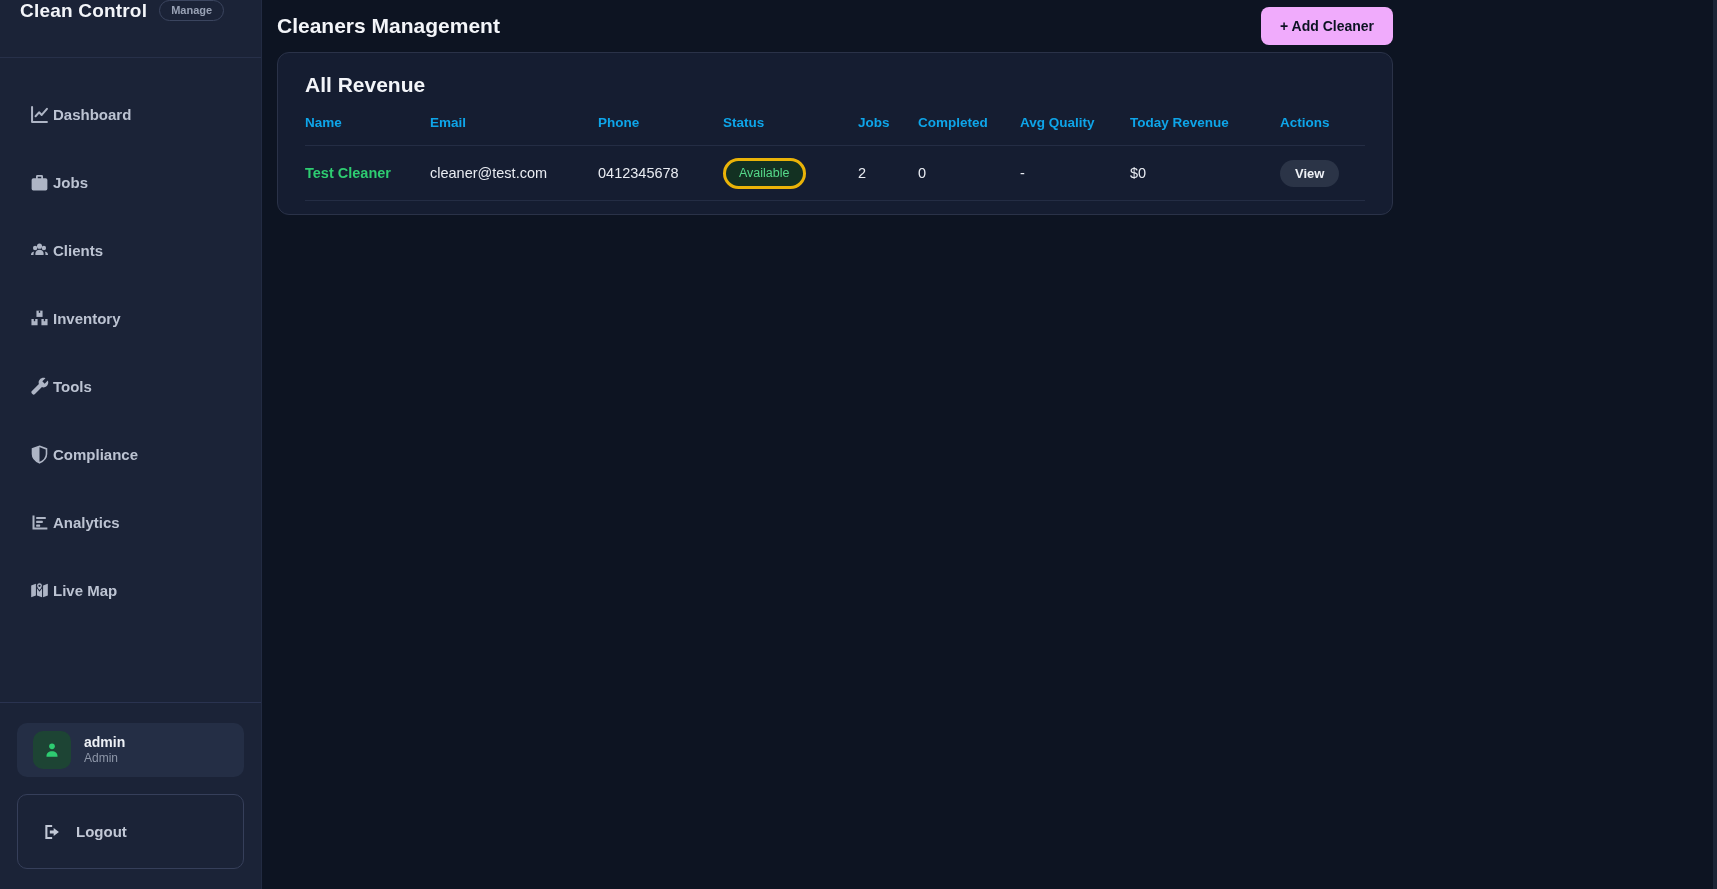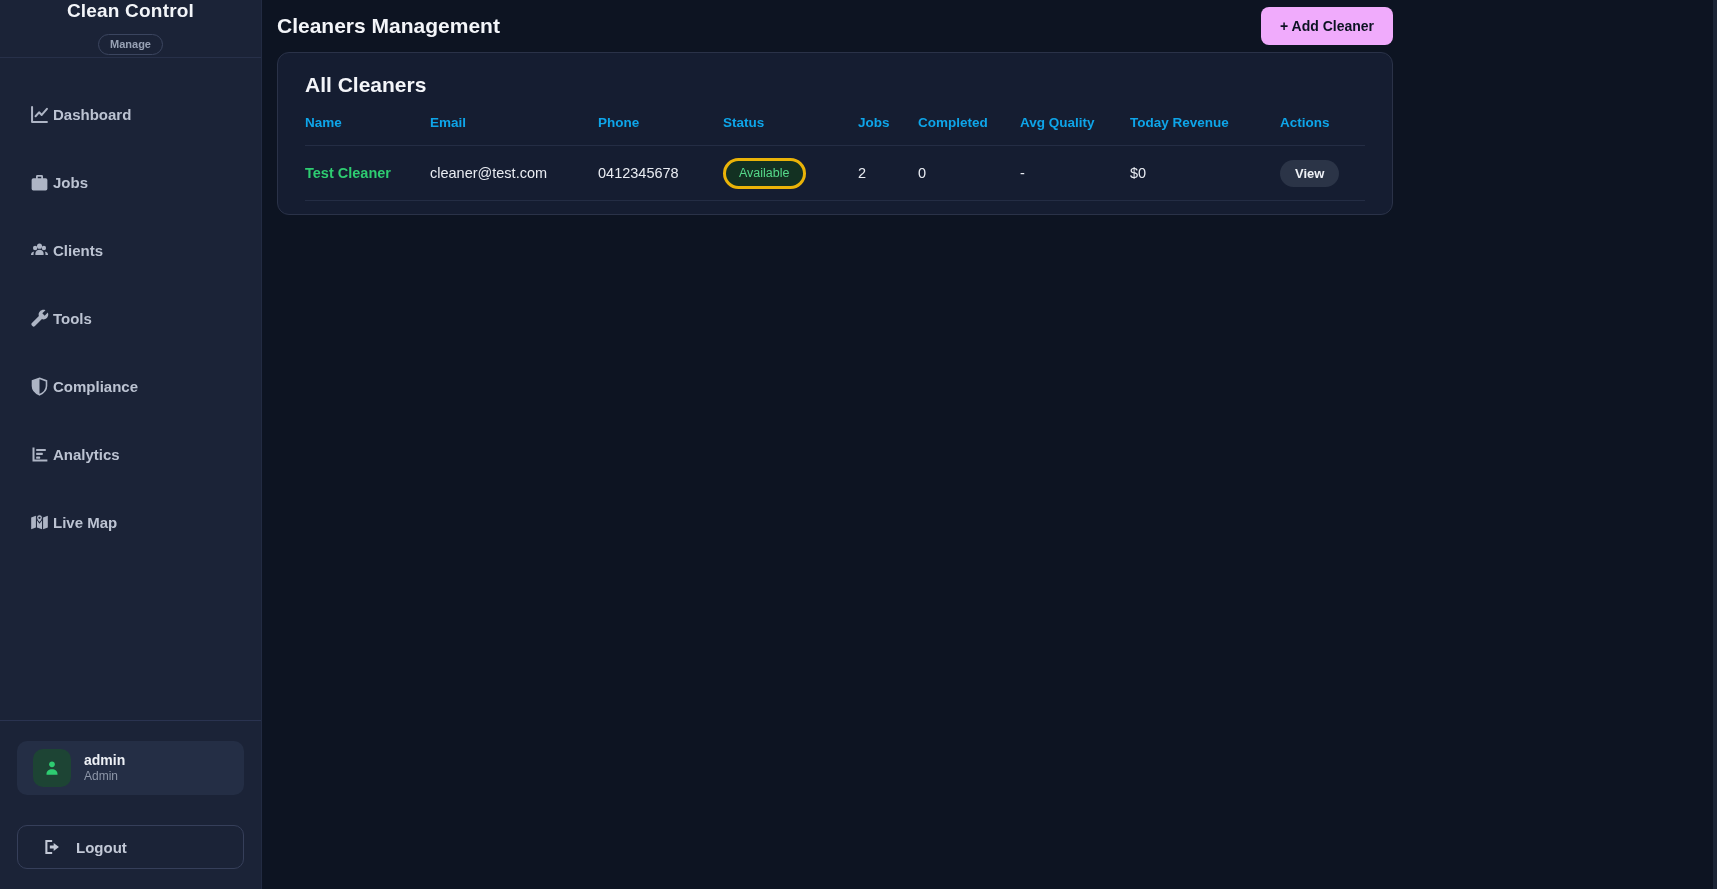--- a/index.html
+++ b/index.html
@@ -10,21 +10,21 @@
   }
   .layout { display:flex; height:100%; position:relative; }
 
   
   .sidebar {
     width:262px; flex-shrink:0; background:#1b2337;
     border-right:1px solid #222b42; display:flex; flex-direction:column;
   }
   .logo-bar {
     height:58px; flex-shrink:0; border-bottom:1px solid #273049;
-    display:flex; align-items:center; gap:12px; padding:0 20px;flex-direction:column;
+    display:flex; align-items:flex-start; gap:12px; padding:0 20px;
   }
   .logo-text { font-size:19px; font-weight:700; color:#f3f5f9; letter-spacing:.2px; }
   .manage-badge {
     border:1px solid #3b455f; color:#98a1b4; font-size:11px; font-weight:700;
     padding:4px 11px; border-radius:999px; line-height:1;
   }
   .nav { flex:1; padding-top:22px; }
   .nav-item {
     height:68px; display:flex; align-items:center; gap:3px;
     padding-left:25px; border-left:4px solid transparent;
@@ -41,21 +41,21 @@
     display:flex; align-items:center; gap:13px; padding:0 16px;
   }
   .avatar {
     width:38px; height:38px; border-radius:10px; background:#1d4434; color:#2ecc71;
     display:flex; align-items:center; justify-content:center; flex-shrink:0;
   }
   .avatar svg { width:20px; height:20px; }
   .user-name { font-size:14px; font-weight:700; color:#eef1f6; line-height:1.25; }
   .user-role { font-size:12px; color:#8d96a8; line-height:1.25; }
   .logout-btn {
-    margin-top:30px; width:100%; height:44px; border:1px solid #363f5a;
+    margin-top:17px; width:100%; height:75px; border:1px solid #363f5a;
     border-radius:10px; background:transparent; display:flex; align-items:center;
     gap:14px; padding-left:24px; color:#c2c8d6; font-size:15px; font-weight:700;
     font-family:inherit; cursor:pointer;
   }
   .logout-icon { width:20px; height:20px; color:#c2c8d6; }
   .logout-icon svg { width:100%; height:100%; display:block; }
 
   
   .main { flex:1; position:relative; }
   .main-inner { width:1116px; margin-left:15px; }
@@ -134,20 +134,32 @@
               <circle cx="17" cy="9.2" r="2.5"></circle>
               <circle cx="12" cy="7" r="2.9"></circle>
               <path d="M12 11c2.6 0 4.7 1.8 4.7 4.4V17H7.3v-1.6C7.3 12.8 9.4 11 12 11z"></path>
               <path d="M2.2 17c0-2.1 1.6-3.6 3.8-3.9-.5.7-.8 1.6-.8 2.5V17H2.2zM21.8 17h-3v-1.4c0-.9-.3-1.8-.8-2.5 2.2.3 3.8 1.8 3.8 3.9z"></path>
             </svg>
         </span>
         <span>Clients</span>
       </div>
 
 
+      <div class="nav-item">
+        <span class="nav-icon">
+          <svg viewBox="0 0 24 24" fill="currentColor">
+              <path d="M8.5 3h7v7.2h-7z"></path>
+              <path d="M2.8 12.5h7v7.2h-7zM14.2 12.5h7v7.2h-7z"></path>
+              <rect x="11.2" y="3" width="1.6" height="2.6" fill="#1b2337"></rect>
+              <rect x="5.5" y="12.5" width="1.6" height="2.6" fill="#1b2337"></rect>
+              <rect x="16.9" y="12.5" width="1.6" height="2.6" fill="#1b2337"></rect>
+            </svg>
+        </span>
+        <span>Inventory</span>
+      </div>
 
       <div class="nav-item">
         <span class="nav-icon">
           <svg viewBox="0 0 24 24" fill="currentColor">
               <path d="M22 7.5c0 3-2.5 5.5-5.5 5.5-.6 0-1.2-.1-1.7-.3L7.4 20.1a2.5 2.5 0 11-3.5-3.5l7.4-7.4c-.2-.5-.3-1.1-.3-1.7C11 4.5 13.5 2 16.5 2c.8 0 1.6.2 2.3.5l-3.6 3.6 2.7 2.7 3.6-3.6c.3.7.5 1.5.5 2.3z"></path>
             </svg>
         </span>
         <span>Tools</span>
       </div>
 
@@ -212,21 +224,21 @@
   </aside>
 
   <main class="main">
     <div class="main-inner">
       <div class="main-header">
         <h1 class="page-title">Cleaners Management</h1>
         <button class="add-btn">+ Add Cleaner</button>
       </div>
 
       <section class="card">
-        <h2 class="card-title">All Cleaners</h2>
+        <h2 class="card-title">All Revenue</h2>
 
         <div class="table">
           <div class="thead">
             <span class="th">Name</span>
             <span class="th">Email</span>
             <span class="th">Phone</span>
             <span class="th">Status</span>
             <span class="th">Jobs</span>
             <span class="th">Completed</span>
             <span class="th">Avg Quality</span>

